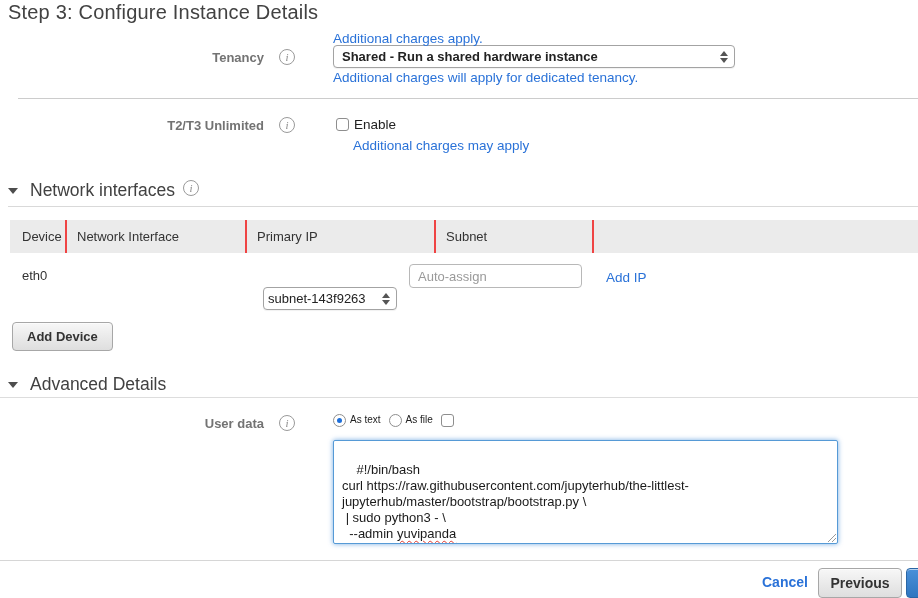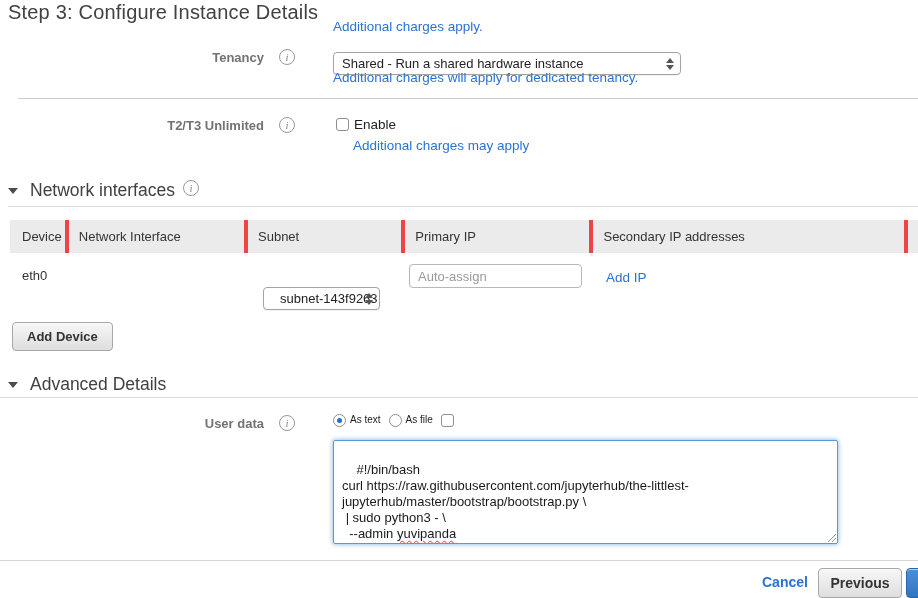--- a/index.html
+++ b/index.html
@@ -5,21 +5,21 @@
   * { box-sizing: border-box; }
   html,body { margin:0; padding:0; }
   body { width:918px; height:598px; background:#fff; font-family:"Liberation Sans",sans-serif; }
   #app { position:relative; width:918px; height:598px; overflow:hidden; background:#fff; }
 
   .abs { position:absolute; }
 
   
   .header-bar { left:0; top:0; width:918px; height:22px; background:#fff; z-index:5; }
   .page-title { margin:0; padding:1px 0 0 8px; font-size:20px; font-weight:400; color:#424242; letter-spacing:.2px; }
-  .clipped-link { left:333px; top:19px; z-index:1; }
+  .clipped-link { left:333px; top:31px; z-index:1; }
 
   .link { color:#2a72d8; font-size:14px; text-decoration:none; cursor:pointer; }
   .link-sm { font-size:13.5px; }
 
   .form-label { width:264px; text-align:right; font-size:13px; font-weight:bold; color:#737373; }
 
   .info-icon { width:16px; height:16px; border:1px solid #9a9a9a; border-radius:50%;
                color:#8a8a8a; font-family:"Liberation Serif",serif; font-style:italic; font-size:11px;
                text-align:center; line-height:14px; background:#fff; }
 
@@ -38,21 +38,21 @@
 
   
   .section-head { display:flex; align-items:center; cursor:pointer; }
   .caret { width:0; height:0; border-left:5px solid transparent; border-right:5px solid transparent;
            border-top:6px solid #4d4d4d; margin-right:12px; }
   .section-title { font-size:17.5px; color:#414141; }
 
   
   .tbl-head { left:10px; top:220px; width:908px; height:33px; background:#ebebeb; display:flex; align-items:center; }
   .th { font-size:13px; font-weight:normal; color:#333; height:100%; display:flex; align-items:center; padding-left:10px; }
-  .th + .th { border-left:4px solid #ef4444; }
+  .th + .th { border-left:2px solid #ef4444; }
   .th-device { width:55px; padding-left:12px; }
   .th-ni { width:180px; }
   .th-subnet { width:158px; }
   .th-pip { width:189px; }
   .th-sip { width:316px; }
   .th-extra { width:10px; }
 
   .cell-text { font-size:13px; color:#333; }
 
   .text-input { border:1px solid #b8b8b8; border-radius:4px; height:24px; width:173px;
@@ -98,21 +98,21 @@
 <div id="app">
 
   <a class="abs clipped-link link link-sm">Additional charges apply.</a>
 
   <div class="abs header-bar">
     <h1 class="page-title">Step 3: Configure Instance Details</h1>
   </div>
 
   <div class="abs form-label" style="left:0; top:50px;">Tenancy</div>
   <div class="abs info-icon" style="left:279px; top:49px;">i</div>
-  <div class="abs select" style="left:333px; top:52px; width:348px;">
+  <div class="abs select" style="left:333px; top:45px; width:402px;font-weight:bold;">
     <span>Shared - Run a shared hardware instance</span>
     <span class="updown">
         <span class="tri-up"></span>
         <span class="tri-down"></span>
       </span>
   </div>
   <a class="abs link link-sm" style="left:333px; top:70px;">Additional charges will apply for dedicated tenancy.</a>
 
   <div class="abs divider" style="left:18px; top:98px; width:900px;"></div>
 
@@ -127,29 +127,28 @@
   <div class="abs section-head" style="left:8px; top:180px;">
     <span class="caret"></span>
     <span class="section-title">Network interfaces</span>
     <span class="info-icon" style="margin-left:8px; position:relative; top:-3px;">i</span>
   </div>
   <div class="abs divider" style="left:8px; top:206px; width:910px; background:#d9d9d9;"></div>
 
   <div class="abs tbl-head">
     <div class="th th-device">Device</div>
     <div class="th th-ni">Network Interface</div>
+    <div class="th th-pip">Primary IP</div>
     <div class="th th-subnet">Subnet</div>
-    <div class="th th-pip">Primary IP</div>
-    <div class="th th-sip">Secondary IP addresses</div>
     <div class="th th-extra"></div>
   </div>
 
   <div>
     <span class="abs cell-text" style="left:22px; top:268px;">eth0</span>
-    <div class="abs select" style="left:263px; top:264px; width:117px; padding-left:16px;">
+    <div class="abs select" style="left:263px; top:264px; width:134px; padding-left:4px;">
       <span>subnet-143f9263</span>
       <span class="updown">
           <span class="tri-up"></span>
           <span class="tri-down"></span>
         </span>
     </div>
     <input class="abs text-input" style="left: 409px; top: 264px;" placeholder="Auto-assign">
     <a class="abs link link-sm" style="left:606px; top:270px;">Add IP</a>
   </div>
 

